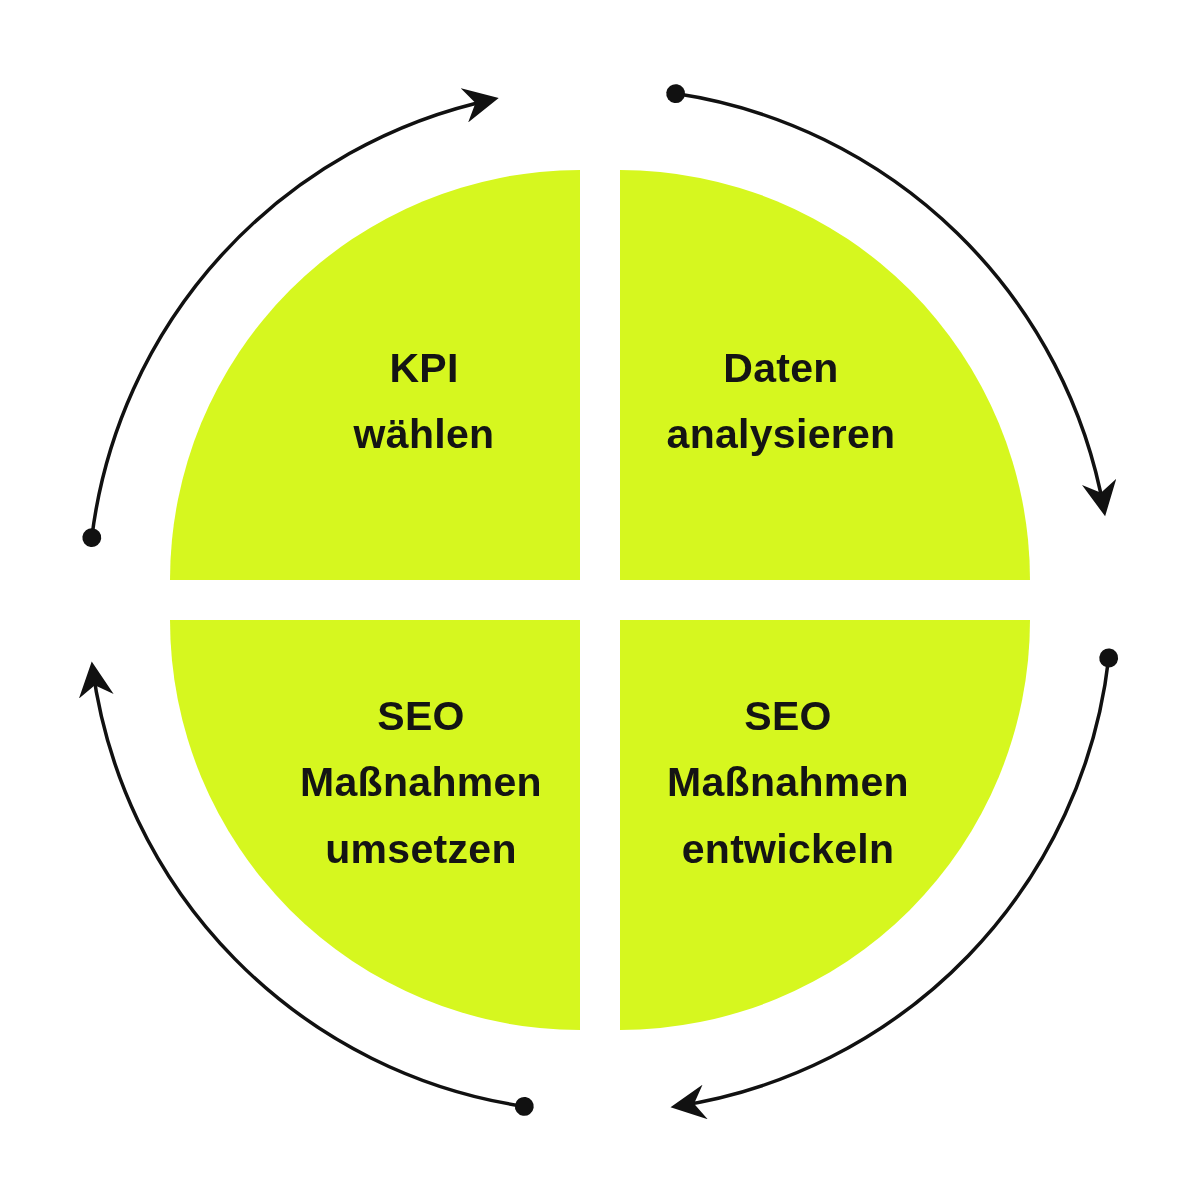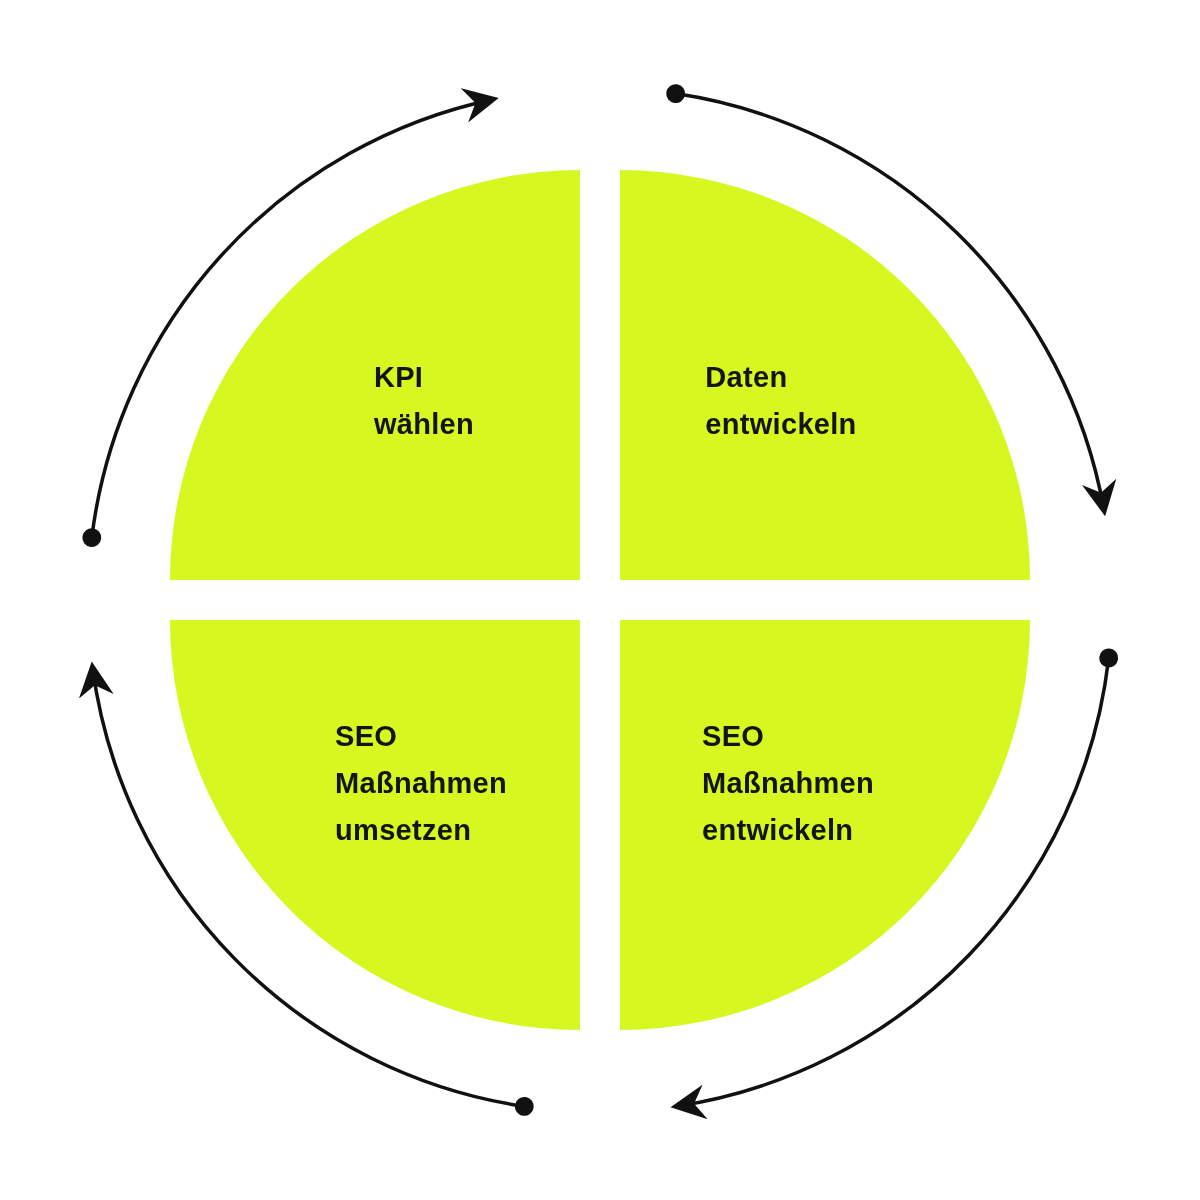--- a/index.html
+++ b/index.html
@@ -16,23 +16,23 @@
     overflow: hidden;
   }
   .diagram-svg {
     position: absolute;
     top: 0;
     left: 0;
   }
   .seg-label {
     position: absolute;
     transform: translate(-50%, -50%);
-    text-align: left;
+    text-align: center;
     font-weight: 700;
-    font-size: 29px;
+    font-size: 41px;
     line-height: 1.62;
     letter-spacing: 0.3px;
     color: #141414;
     white-space: pre-line;
     pointer-events: none;
   }
   .lbl-kpi        { left: 424px; top: 401px; }
   .lbl-daten      { left: 781px; top: 401px; }
   .lbl-entwickeln { left: 788px; top: 783px; }
   .lbl-umsetzen   { left: 421px; top: 783px; }
@@ -60,21 +60,21 @@
     <path d="M 91.8 537.6 A 512 512 0 0 1 493.6 99.2" fill="none" stroke-width="3.5" marker-start="url(#dot)" marker-end="url(#arrowhead)" stroke="#111111"></path>
     <path d="M 675.7 93.6 A 512 512 0 0 1 1104.2 511.1" fill="none" stroke-width="3.5" marker-start="url(#dot)" marker-end="url(#arrowhead)" stroke="#111111"></path>
     <path d="M 1108.7 658.0 A 512 512 0 0 1 675.7 1106.4" fill="none" stroke-width="3.5" marker-start="url(#dot)" marker-end="url(#arrowhead)" stroke="#111111"></path>
     <path d="M 524.3 1106.4 A 512 512 0 0 1 92.4 666.8" fill="none" stroke-width="3.5" marker-start="url(#dot)" marker-end="url(#arrowhead)" stroke="#111111"></path>
   </svg>
 
   <div class="seg-label lbl-kpi">KPI
 wählen</div>
 
   <div class="seg-label lbl-daten">Daten
-entwickeln</div>
+analysieren</div>
 
   <div class="seg-label lbl-entwickeln">SEO
 Maßnahmen
 entwickeln</div>
 
   <div class="seg-label lbl-umsetzen">SEO
 Maßnahmen
 umsetzen</div>
 
 </div>

